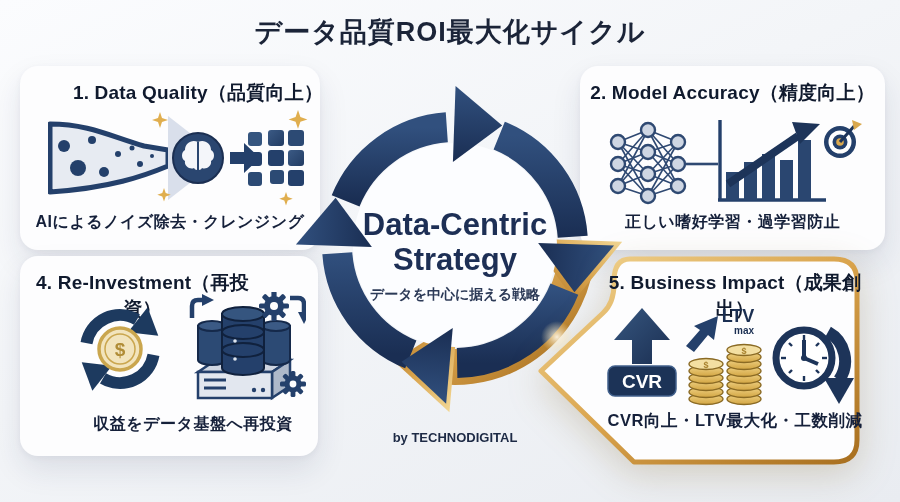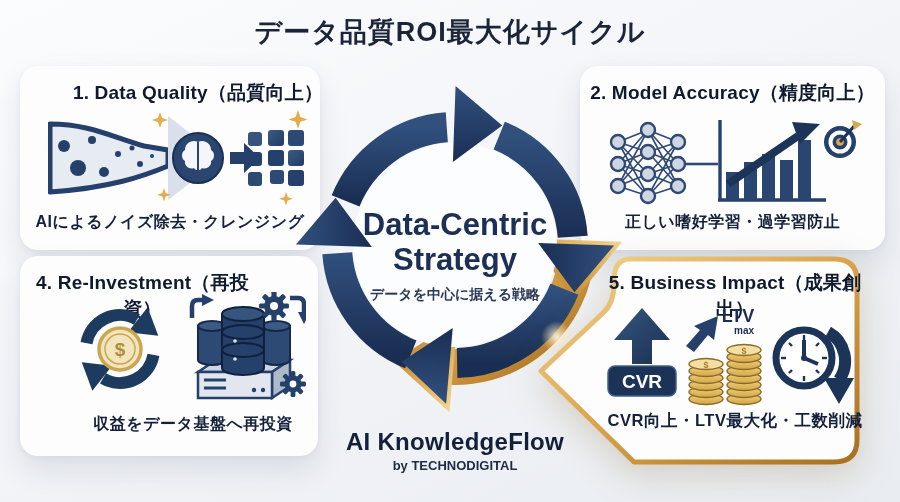--- a/index.html
+++ b/index.html
@@ -336,15 +336,14 @@
     <g fill="none" stroke="#24406b" stroke-width="4.5">
       <path d="M142,26 v-12 q0,-6 6,-6 h8"></path>
       <path d="M240,6 h8 q6,0 6,6 v10"></path>
     </g>
     <polygon points="152,2 164,8 152,14" fill="#24406b"></polygon>
     <polygon points="248,20 254,32 260,20" fill="#24406b"></polygon>
   </g>
 </svg>
 
 <div class="footer" style="top:428px;">
-  <div class="brand">AI KnowledgeFlow</div>
   <div class="by">by TECHNODIGITAL</div>
 </div>
 
 </body></html>

